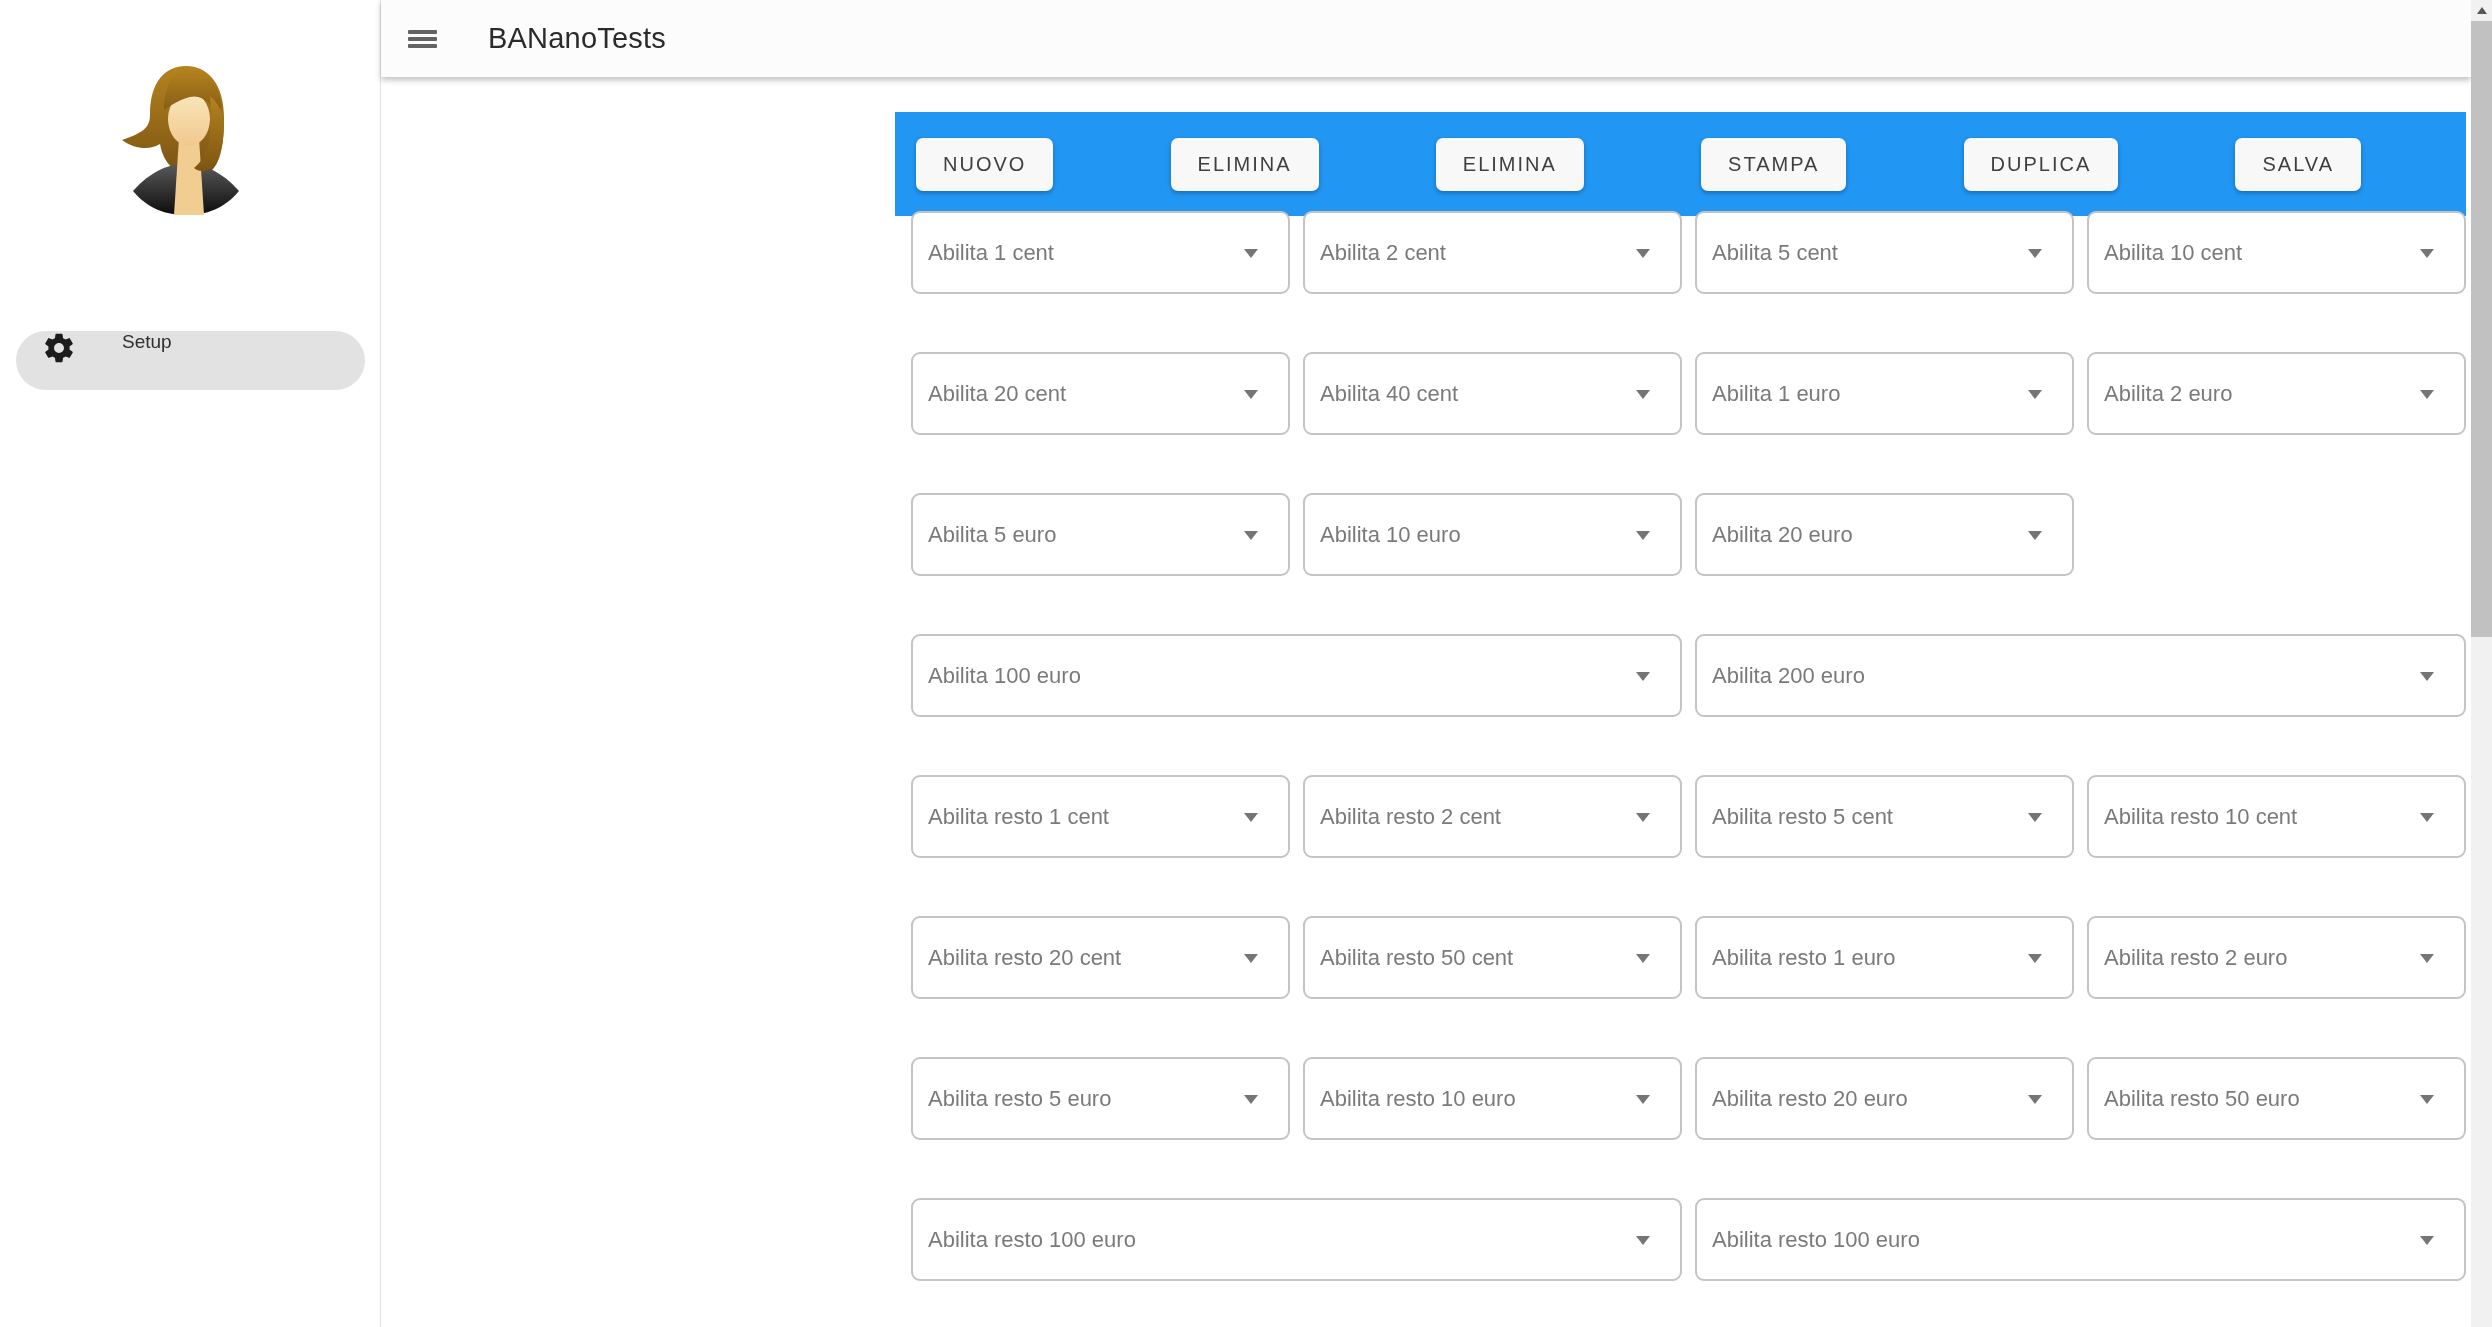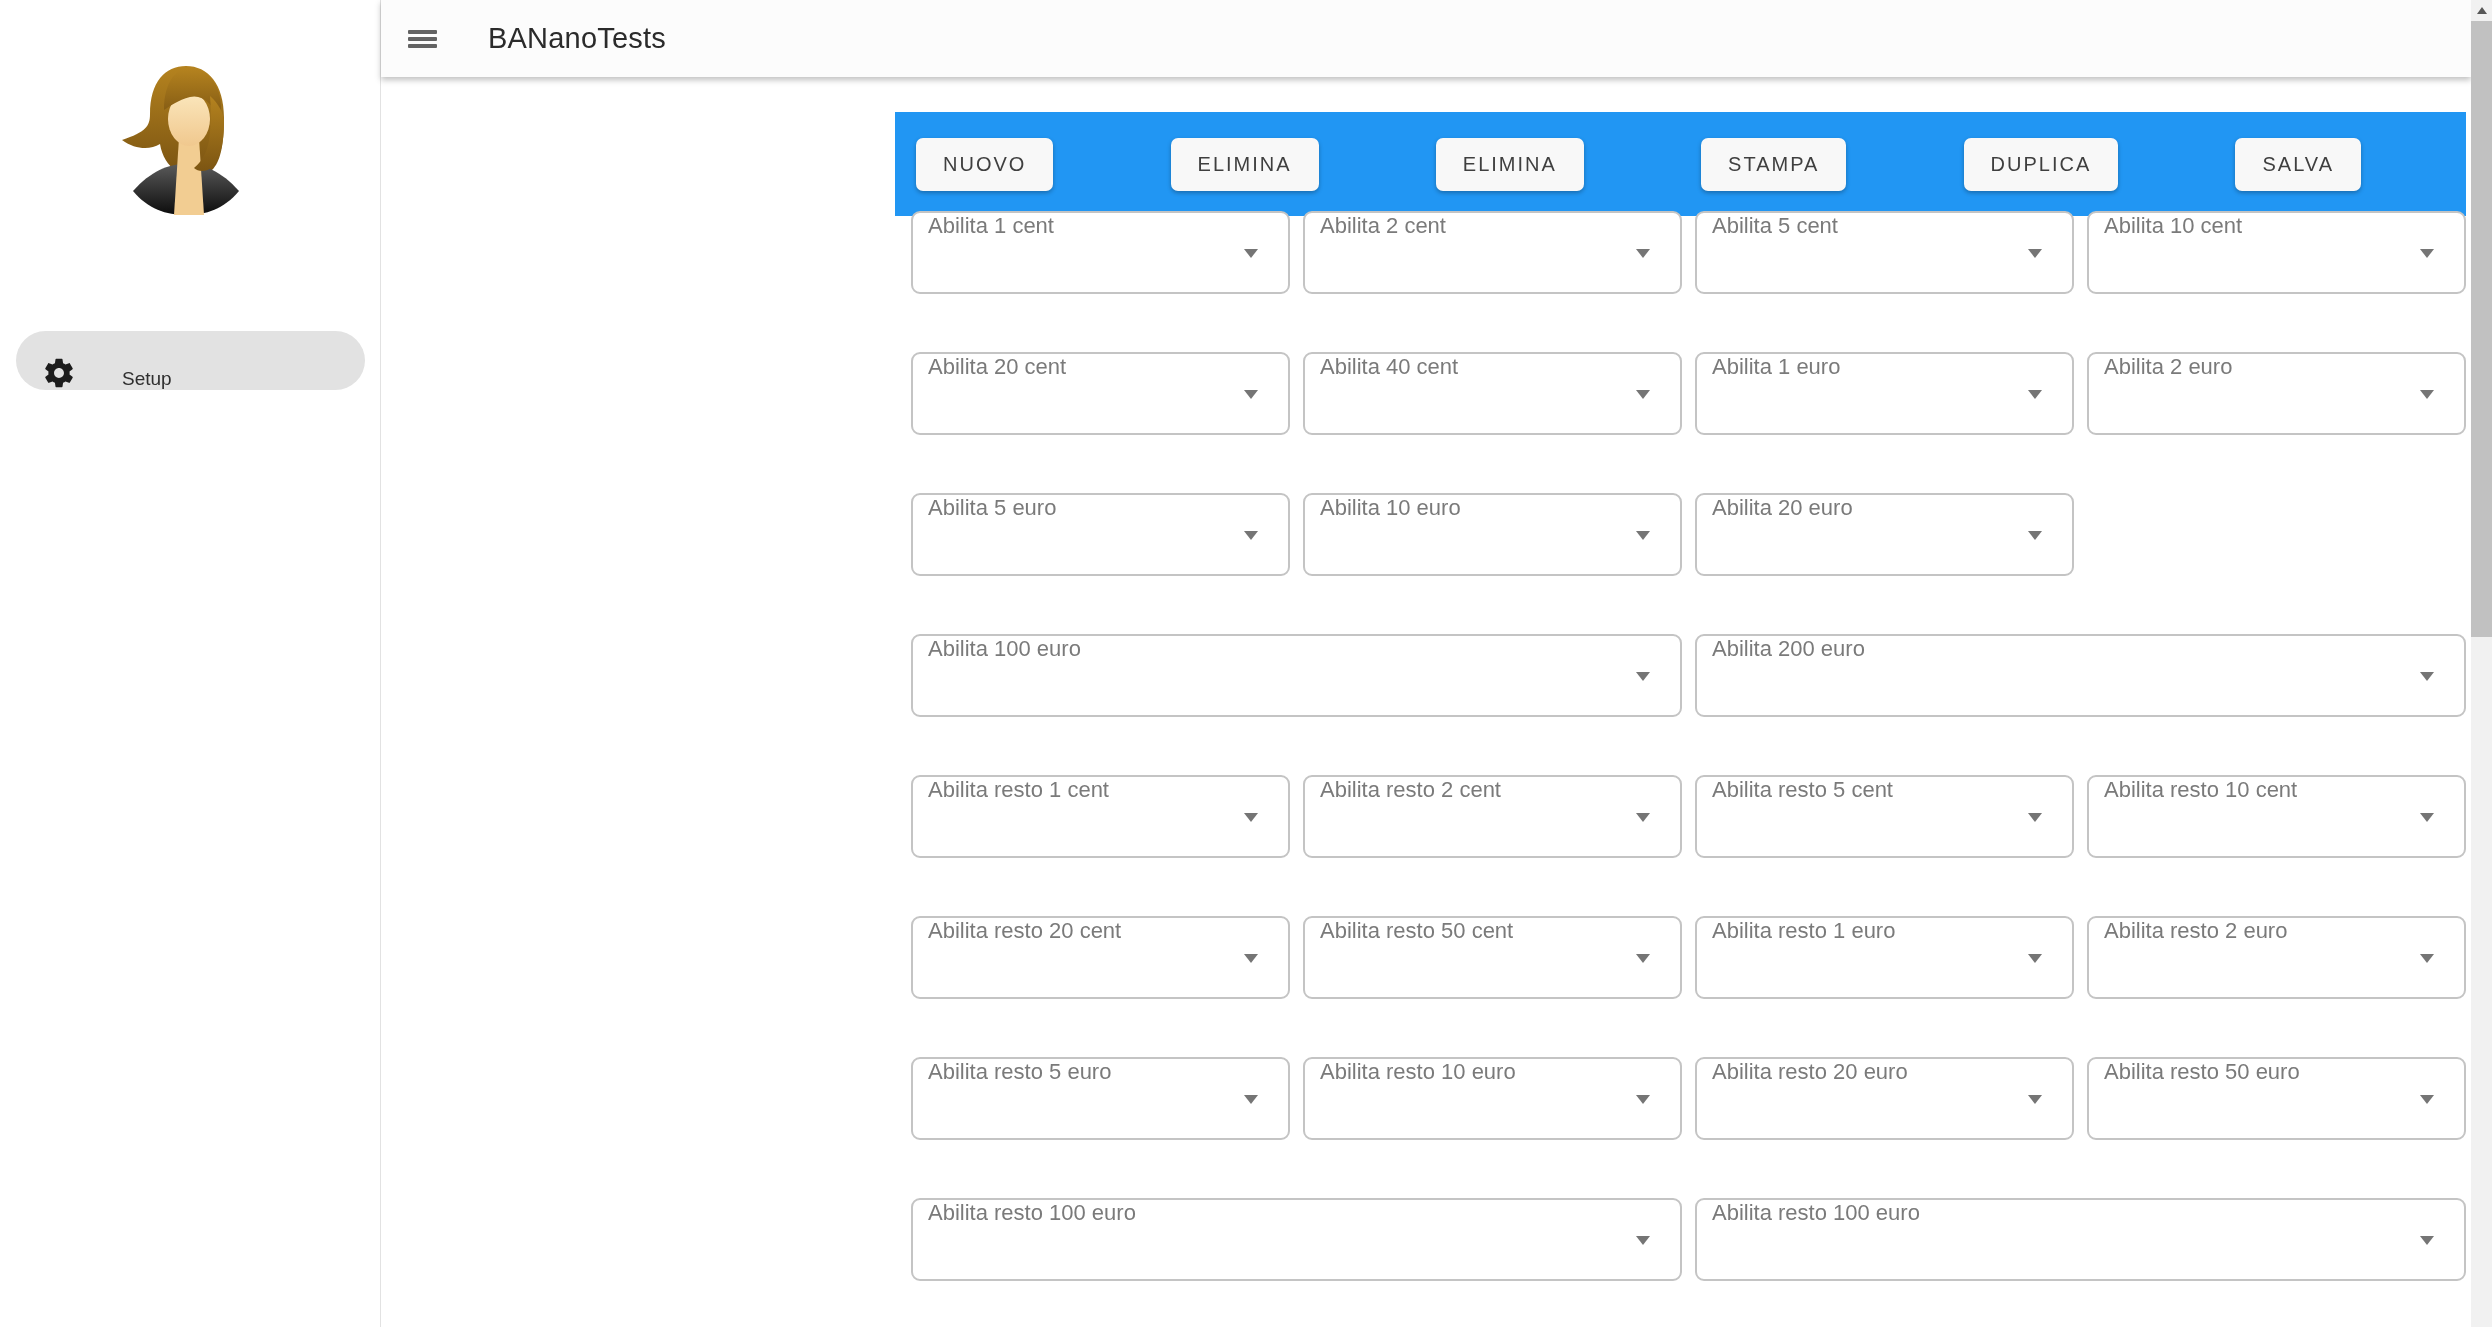--- a/index.html
+++ b/index.html
@@ -7,21 +7,21 @@
   #screen{
     position:relative;width:2492px;height:1327px;overflow:hidden;background:#ffffff;
     font-family:"Liberation Sans", sans-serif;
   }
 
   
   .sidebar{position:absolute;left:0;top:0;width:381px;height:100%;background:#ffffff;border-right:1px solid #e2e2e2;}
   .avatar{position:absolute;left:120px;top:62px;width:132px;height:153px;}
   .setup-item{
     position:absolute;left:16px;top:331px;width:349px;height:59px;background:#e2e2e2;border-radius:30px;
-    display:flex;align-items:flex-end;cursor:pointer;
+    display:flex;align-items:flex-start;cursor:pointer;
   }
   .setup-item .gear{width:34px;height:34px;margin-left:26px;flex:0 0 auto;display:flex;}
   .setup-item .setup-label{margin-left:46px;font-size:19px;color:#2f2f2f;}
 
   
   .appbar{
     position:absolute;left:381px;top:0;width:2090px;height:77px;background:#fcfcfc;
     box-shadow:0 3px 6px rgba(0,0,0,0.25);display:flex;align-items:center;z-index:5;
   }
   .menu-icon{margin-left:27px;width:29px;height:18px;display:flex;flex-direction:column;justify-content:space-between;cursor:pointer;}
@@ -39,21 +39,21 @@
     box-shadow:0 2px 4px rgba(0,0,0,0.28);cursor:pointer;
   }
 
   
   .grid{
     position:absolute;left:911px;top:211px;width:1555px;
     display:grid;grid-template-columns:repeat(4,1fr);column-gap:13px;row-gap:58px;
   }
   .field{
     position:relative;height:83px;background:#ffffff;border:2px solid #c4c4c4;border-radius:9px;
-    display:flex;cursor:pointer;
+    display:flex;align-items:center;cursor:pointer;
   }
   .field.wide{grid-column:span 2;}
   .field-label{margin-left:15px;font-size:22px;color:#7a7a7a;}
   .caret{
     position:absolute;right:30px;top:50%;margin-top:-4px;width:0;height:0;
     border-left:7px solid transparent;border-right:7px solid transparent;border-top:9px solid #757575;
   }
 
   
   .scrollbar{position:absolute;right:0;top:0;width:21px;height:100%;background:#f1f1f1;z-index:10;}

